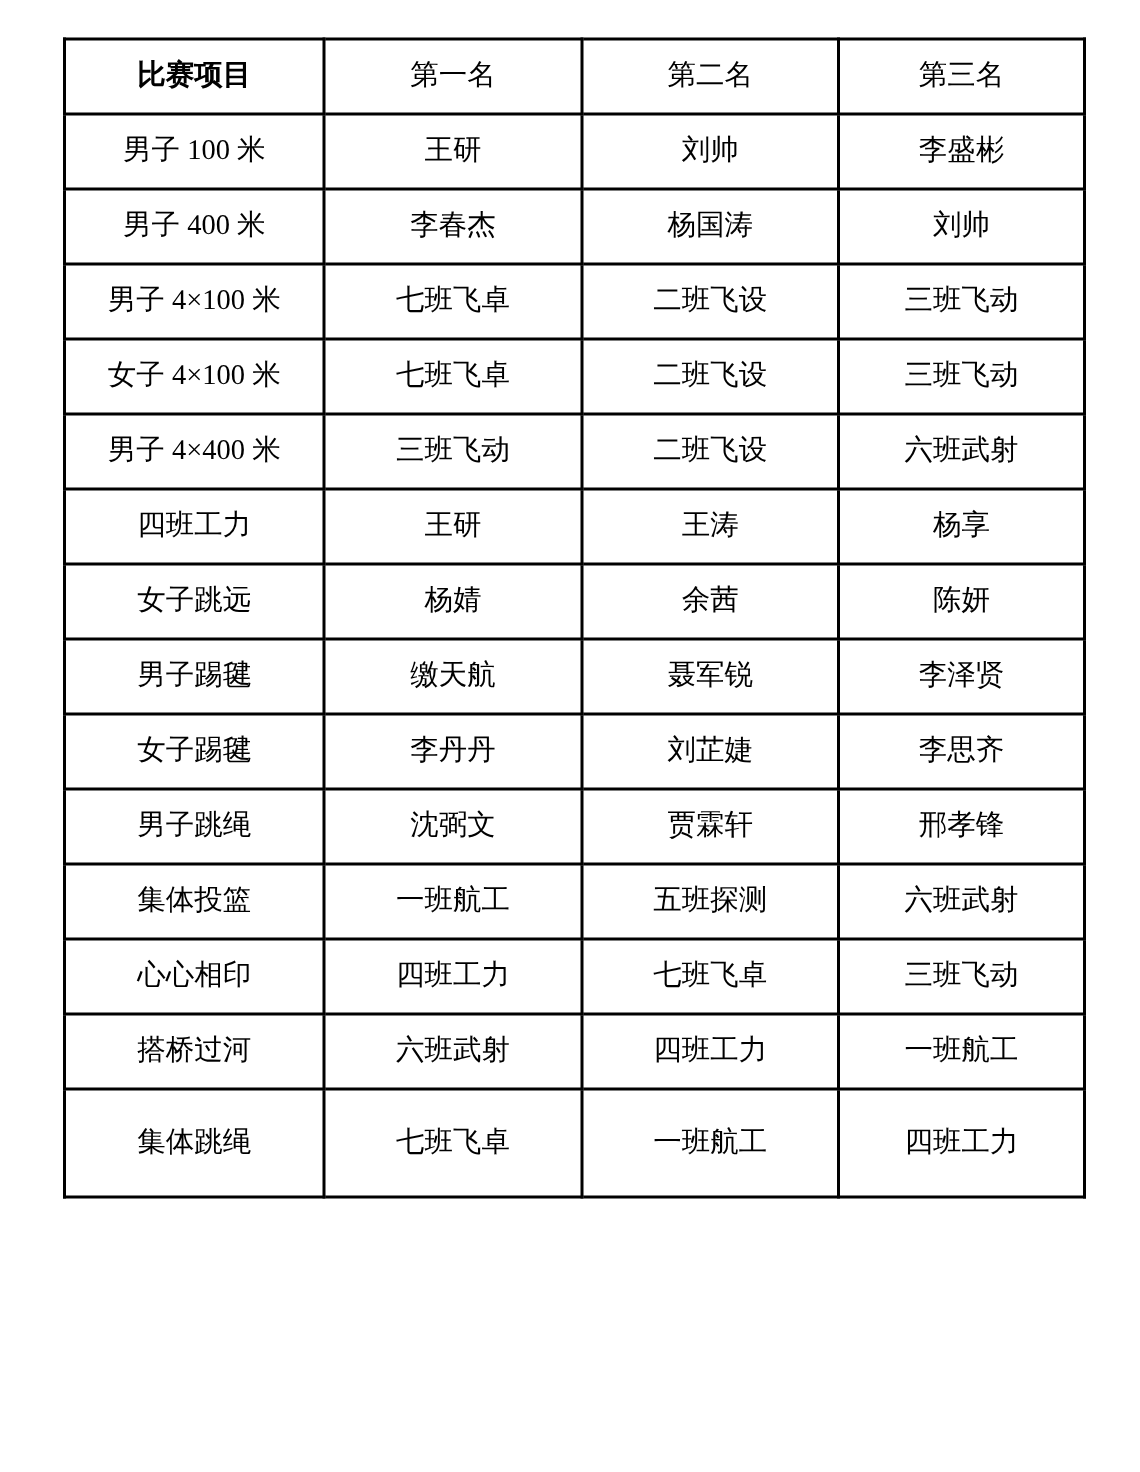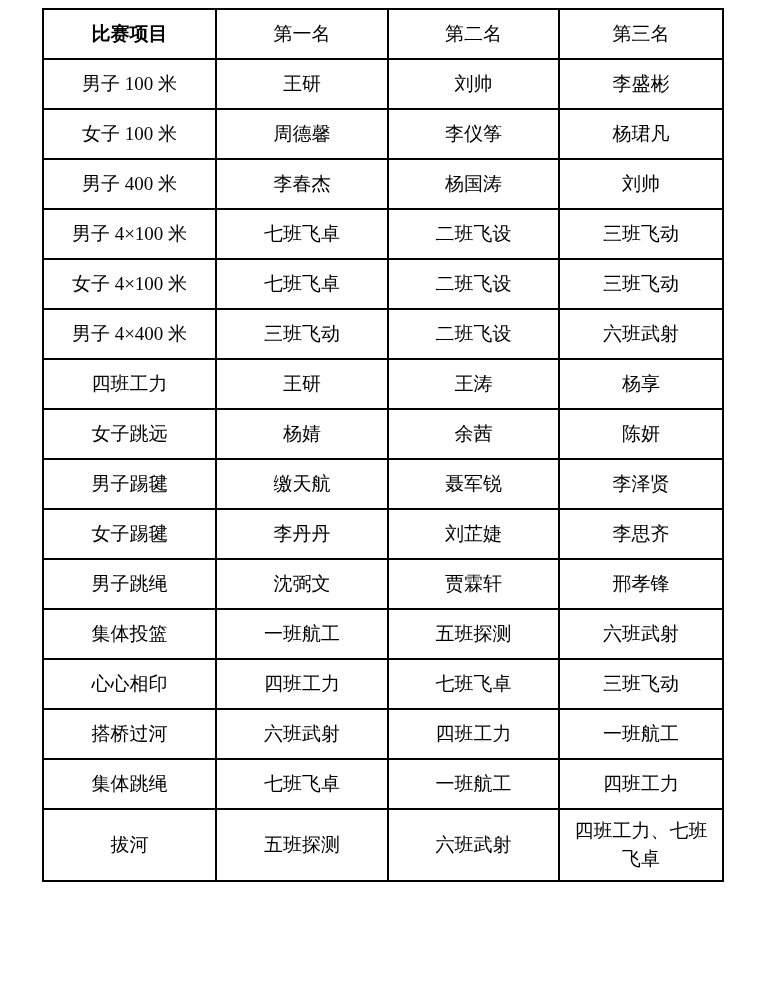--- a/index.html
+++ b/index.html
@@ -16,20 +16,21 @@
     width: 760px;
     height: 981px;
     box-sizing: border-box;
     padding-top: 8px;
     padding-left: 42px;
   }
   table.results {
     border-collapse: collapse;
     table-layout: fixed;
     width: 680px;
+    margin-top: 17px;
   }
   table.results col.c0 { width: 173px; }
   table.results col.c1 { width: 172px; }
   table.results col.c2 { width: 171px; }
   table.results col.c3 { width: 164px; }
   table.results th,
   table.results td {
     border: 2px solid #000000;
     text-align: center;
     vertical-align: middle;
@@ -71,26 +72,20 @@
           <th style="border-color: rgb(0, 0, 0);">第二名</th>
           <th style="border-color: rgb(0, 0, 0);">第三名</th>
         </tr>
     </thead>
     <tbody>
         <tr>
           <td style="border-color: rgb(0, 0, 0);">男子 100 米</td>
           <td style="border-color: rgb(0, 0, 0);">王研</td>
           <td style="border-color: rgb(0, 0, 0);">刘帅</td>
           <td style="border-color: rgb(0, 0, 0);">李盛彬</td>
-        </tr>
-        <tr>
-          <td style="border-color: rgb(0, 0, 0);">女子 100 米</td>
-          <td style="border-color: rgb(0, 0, 0);">周德馨</td>
-          <td style="border-color: rgb(0, 0, 0);">李仪筝</td>
-          <td style="border-color: rgb(0, 0, 0);">杨珺凡</td>
         </tr>
         <tr>
           <td style="border-color: rgb(0, 0, 0);">男子 400 米</td>
           <td style="border-color: rgb(0, 0, 0);">李春杰</td>
           <td style="border-color: rgb(0, 0, 0);">杨国涛</td>
           <td style="border-color: rgb(0, 0, 0);">刘帅</td>
         </tr>
         <tr>
           <td style="border-color: rgb(0, 0, 0);">男子 4×100 米</td>
           <td style="border-color: rgb(0, 0, 0);">七班飞卓</td>
@@ -156,21 +151,15 @@
           <td style="border-color: rgb(0, 0, 0);">六班武射</td>
           <td style="border-color: rgb(0, 0, 0);">四班工力</td>
           <td style="border-color: rgb(0, 0, 0);">一班航工</td>
         </tr>
         <tr>
           <td style="border-color: rgb(0, 0, 0);">集体跳绳</td>
           <td style="border-color: rgb(0, 0, 0);">七班飞卓</td>
           <td style="border-color: rgb(0, 0, 0);">一班航工</td>
           <td style="border-color: rgb(0, 0, 0);">四班工力</td>
         </tr>
-        <tr>
-          <td style="border-color: rgb(0, 0, 0);">拔河</td>
-          <td style="border-color: rgb(0, 0, 0);">五班探测</td>
-          <td style="border-color: rgb(0, 0, 0);">六班武射</td>
-          <td style="border-color: rgb(0, 0, 0);">四班工力、七班飞卓</td>
-        </tr>
       </tbody>
   </table>
 </div>
 
 </body></html>

